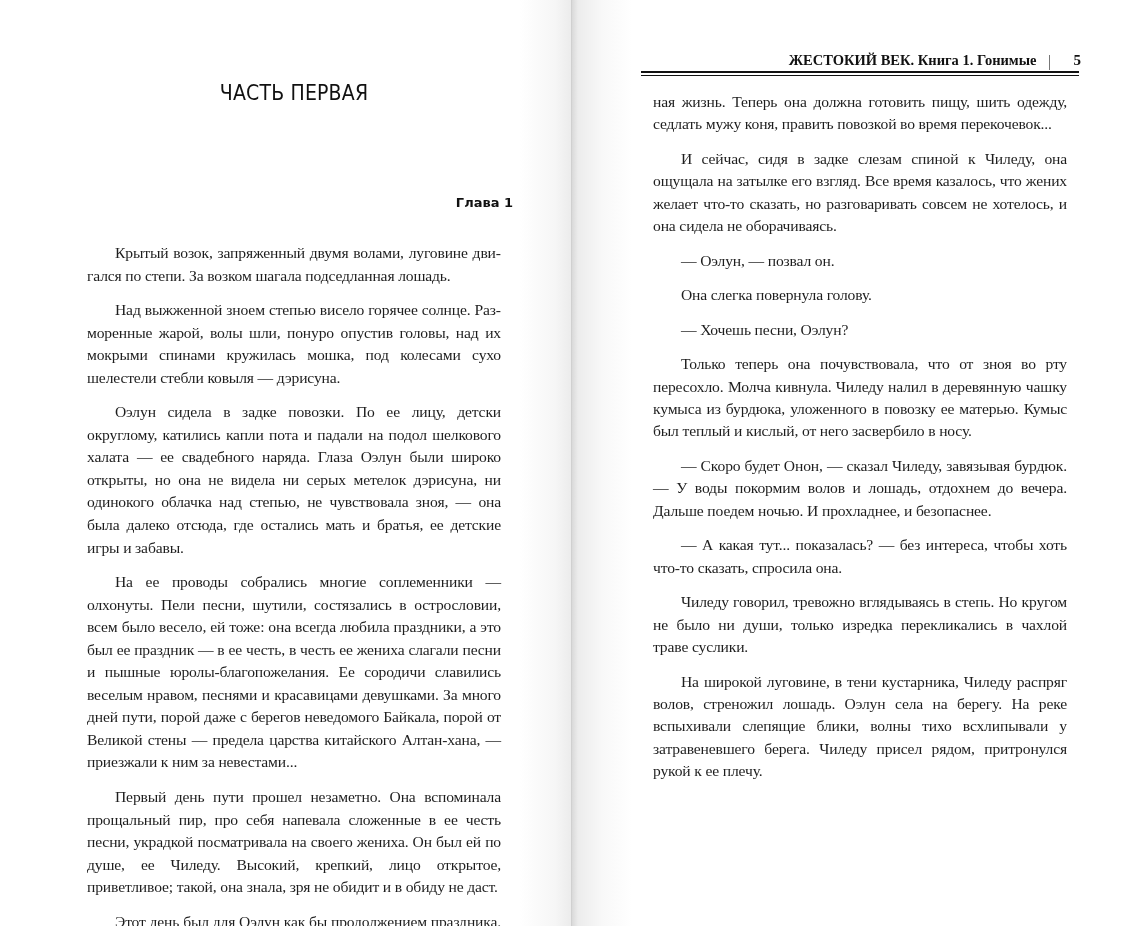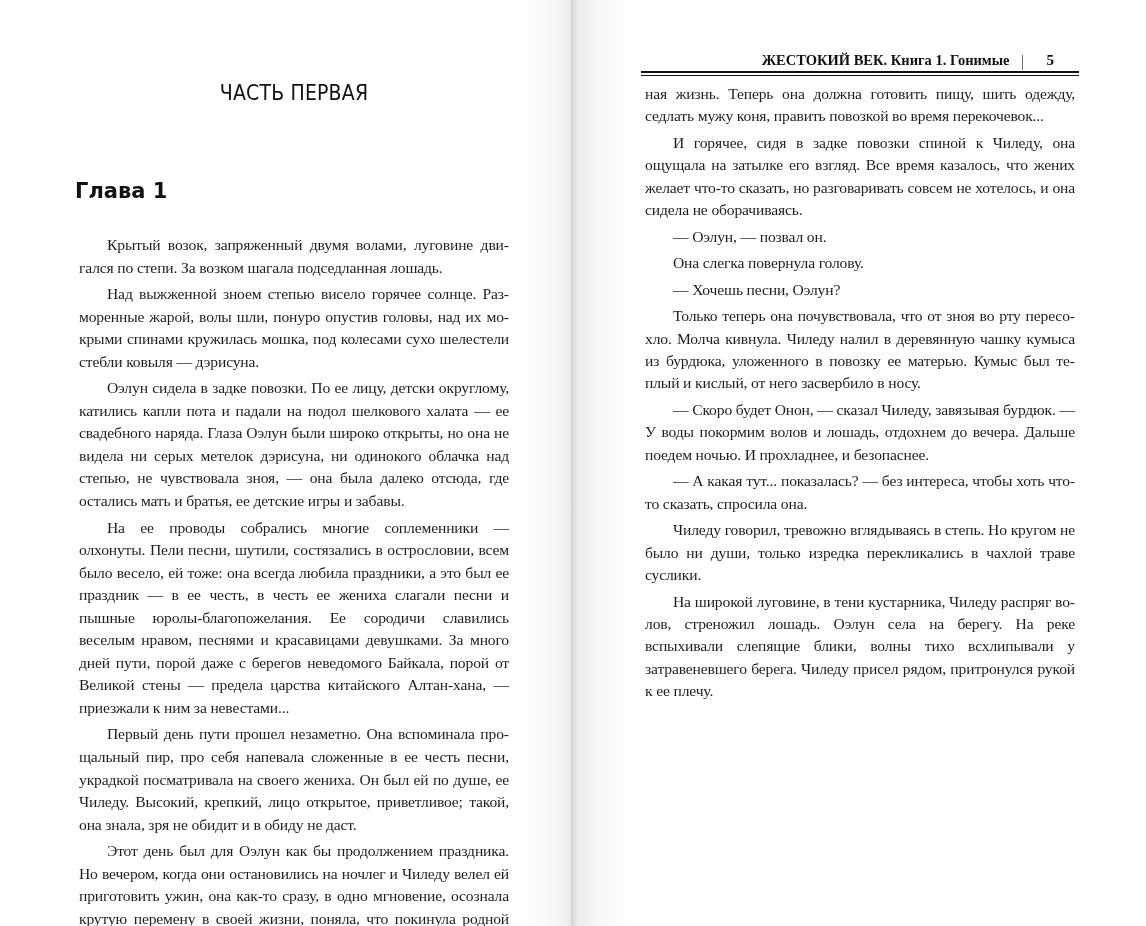--- a/index.html
+++ b/index.html
@@ -17,35 +17,35 @@
     background: linear-gradient(to right, #d9d9d9 0, #ececec 6px, #f8f8f8 30px, #ffffff 60px, #ffffff 574px); }
   .gutter-line { position: absolute; left: 571px; top: 0; width: 1px; height: 926px; background: #d0d0d0; }
 
   .part-title {
     position: absolute; left: 75px; width: 438px; top: 80px;
     text-align: center; font-family: "DejaVu Sans", "Liberation Sans", sans-serif;
     font-size: 22px; letter-spacing: 0.2px; font-weight: normal; color: #111;
     transform: scaleX(0.86); transform-origin: center;
   }
   .chapter-title {
-    position: absolute; left: 75px; width: 438px; top: 179px;
-    text-align: left; font-family: "DejaVu Sans", "Liberation Sans", sans-serif;
-    font-size: 21px; font-weight: bold; color: #111;
+    position: absolute; left: 75px; width: 438px; top: 195px;
+    text-align: right; font-family: "DejaVu Sans", "Liberation Sans", sans-serif;
+    font-size: 13px; font-weight: bold; color: #111;
   }
   .body-text {
     position: absolute; font-size: 15.6px; line-height: 22.55px; text-align: justify;
     letter-spacing: -0.15px;
   }
   .body-left { left: 75px; width: 438px; top: 230px; }
   .body-right { left: 641px; width: 438px; top: 79px; line-height: 22.45px; }
-  .body-text p { margin: 4px; text-indent: 28px; hyphens: manual; }
+  .body-text p { margin: 12px; text-indent: 28px; hyphens: manual; }
   .body-text p.noindent { text-indent: 0; }
 
   .running-head {
-    position: absolute; left: 616px; width: 438px; top: 52px; height: 20px;
+    position: absolute; left: 643px; width: 438px; top: 52px; height: 20px;
     font-size: 14.5px; font-weight: bold; color: #111;
     display: flex; justify-content: flex-end; align-items: baseline;
   }
   .running-head .sep { display: inline-block; width: 1px; height: 15px; background: #777; margin: 0 24px 0 12px; align-self: center; }
   .running-head .pageno { font-size: 15px; }
   .head-rule {
     position: absolute; left: 641px; width: 438px; top: 71px; height: 5px;
     border-top: 2px solid #111; border-bottom: 1px solid #111; box-sizing: border-box;
   }
 </style>
@@ -71,21 +71,21 @@
 
   <div class="running-head">
     <span>ЖЕСТОКИЙ ВЕК. Книга 1. Гонимые</span>
     <span class="sep"></span>
     <span class="pageno">5</span>
   </div>
   <div class="head-rule"></div>
 
   <div class="body-text body-right">
     <p class="noindent">ная жизнь. Теперь она должна готовить пищу, шить одежду, седлать мужу коня, править повозкой во время перекочевок...</p>
-    <p>И горячее, сидя в задке повозки спиной к Чиледу, она ощуща­ла на затылке его взгляд. Все время казалось, что жених желает что-то сказать, но разговаривать совсем не хотелось, и она сиде­ла не оборачиваясь.</p>
+    <p>И сейчас, сидя в задке слезам спиной к Чиледу, она ощуща­ла на затылке его взгляд. Все время казалось, что жених желает что-то сказать, но разговаривать совсем не хотелось, и она сиде­ла не оборачиваясь.</p>
     <p>— Оэлун, — позвал он.</p>
     <p>Она слегка повернула голову.</p>
     <p>— Хочешь песни, Оэлун?</p>
     <p>Только теперь она почувствовала, что от зноя во рту пересо­хло. Молча кивнула. Чиледу налил в деревянную чашку кумыса из бурдюка, уложенного в повозку ее матерью. Кумыс был те­плый и кислый, от него засвербило в носу.</p>
     <p>— Скоро будет Онон, — сказал Чиледу, завязывая бурдюк. — У воды покормим волов и лошадь, отдохнем до вечера. Дальше поедем ночью. И прохладнее, и безопаснее.</p>
     <p>— А какая тут... показалась? — без интереса, чтобы хоть что-то сказать, спросила она.</p>
     <p>Чиледу говорил, тревожно вглядываясь в степь. Но кругом не было ни души, только изредка перекликались в чахлой траве суслики.</p>
     <p>На широкой луговине, в тени кустарника, Чиледу распряг во­лов, стреножил лошадь. Оэлун села на берегу. На реке вспыхивали слепящие блики, волны тихо всхлипывали у затравеневшего бере­га. Чиледу присел рядом, притронулся рукой к ее плечу.</p>
 
   </div>

